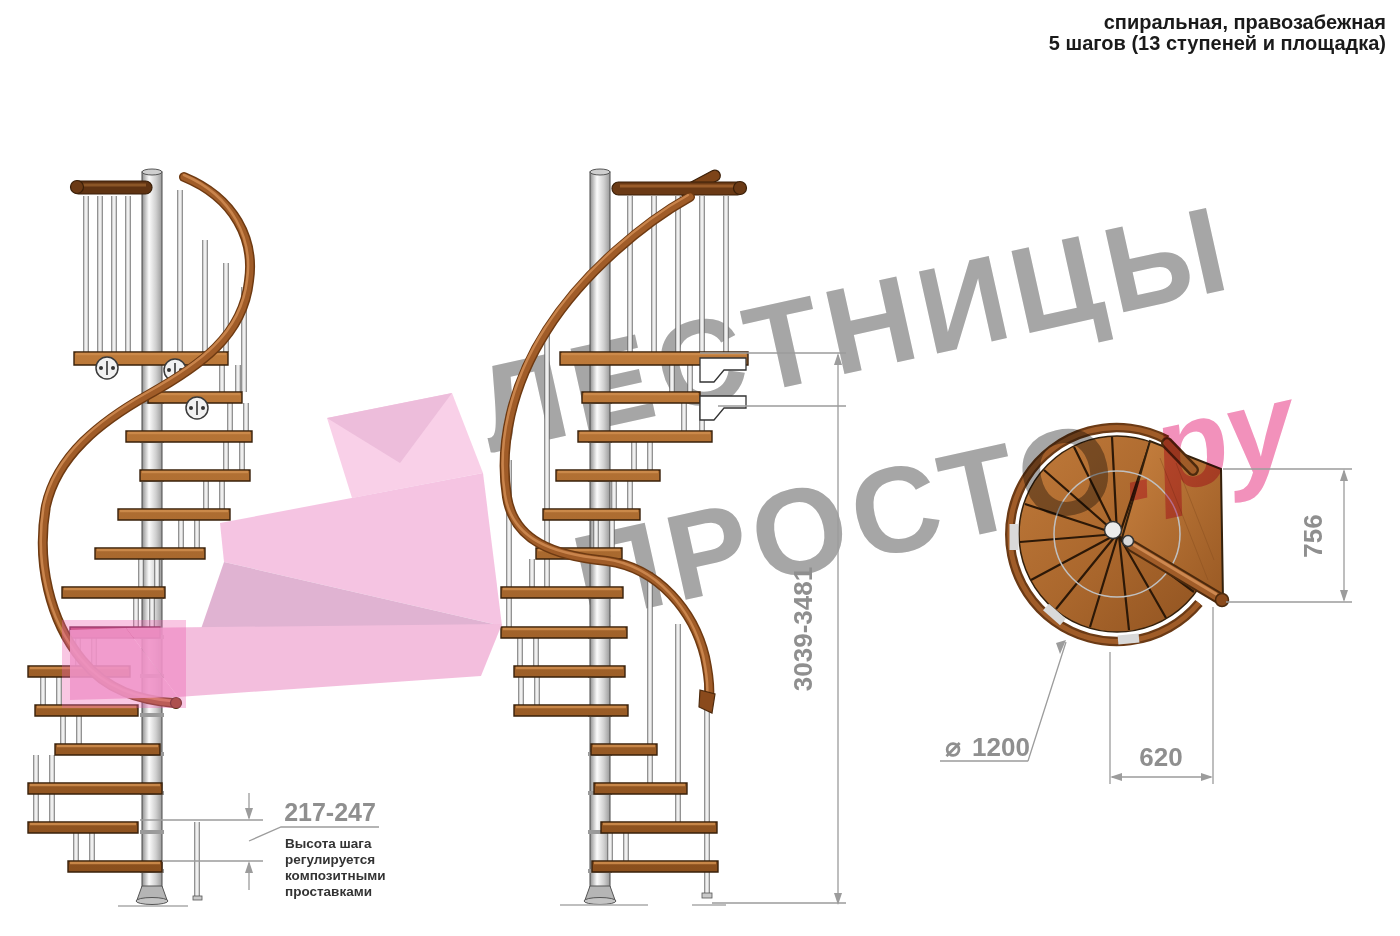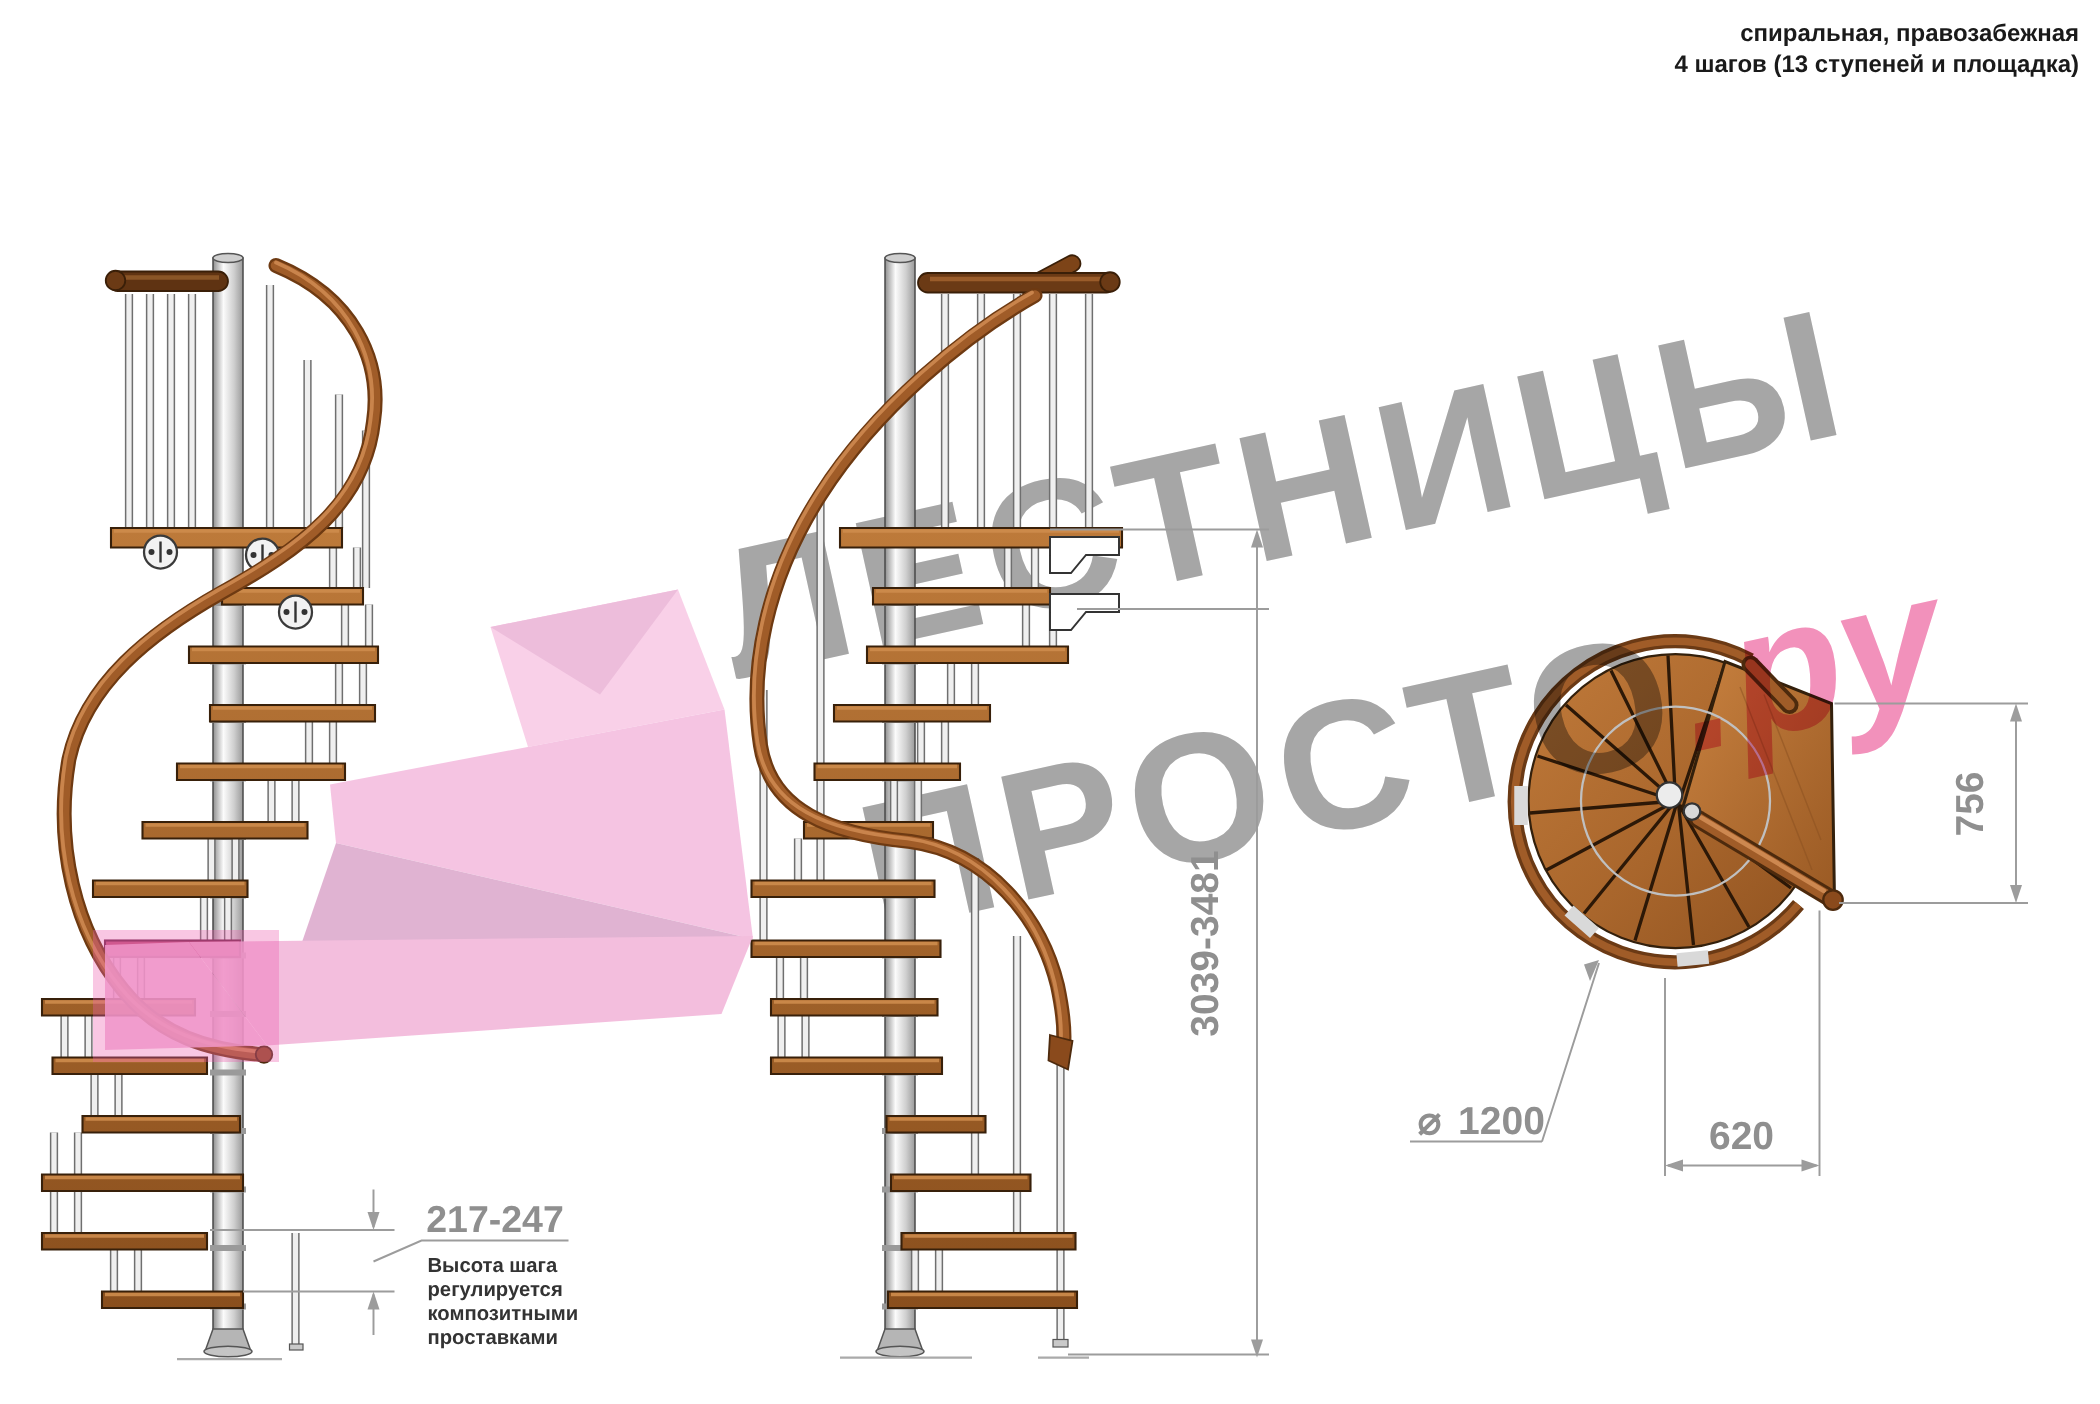--- a/index.html
+++ b/index.html
@@ -1,20 +1,20 @@
 <!DOCTYPE html>
 <html><head>
 <meta charset="utf-8">
 <style>
   html,body{margin:0;padding:0;background:#fff;}
   .canvas{position:relative;width:1400px;height:936px;background:#ffffff;overflow:hidden;
           font-family:"Liberation Sans",sans-serif;}
   
   .header{position:absolute;top:12px;right:14px;text-align:right;z-index:30;
-          color:#1a1a1a;font-size:16px;line-height:21px;font-weight:bold;}
+          color:#1a1a1a;font-size:20px;line-height:21px;font-weight:bold;}
   
   .watermark{position:absolute;left:468px;top:352px;transform:rotate(-12.5deg);
              transform-origin:0 0;z-index:5;white-space:nowrap;mix-blend-mode:multiply;
              font-weight:bold;color:#a6a6a6;}
   .wm-line1{font-size:122px;letter-spacing:7px;line-height:1;}
   .wm-line2{font-size:122px;letter-spacing:7px;line-height:1;margin-top:64px;margin-left:56px;}
   .wm-pink{color:#f291bb;font-style:italic;letter-spacing:2px;}
   svg{position:absolute;left:0;top:0;}
   .plan-svg{z-index:2;}
   .main-svg{z-index:10;}
@@ -32,21 +32,21 @@
   .rail-m{stroke:#a05c28;stroke-width:7;fill:none;stroke-linecap:round;}
   .rail-l{stroke:#cd8850;stroke-width:2.5;fill:none;stroke-linecap:round;opacity:.9;}
 </style>
 </head>
 <body>
 
 <div class="canvas">
 
   <div class="header">
     <div>спиральная, правозабежная</div>
-    <div>4 шагов (13 ступеней и площадка)</div>
+    <div>5 шагов (13 ступеней и площадка)</div>
   </div>
 
   <svg class="plan-svg" width="1400" height="936" viewBox="0 0 1400 936">
     <defs>
       <linearGradient id="pw" x1="0" y1="0" x2="1" y2="1">
         <stop offset="0" stop-color="#c07a3a"></stop>
           <stop offset="0.55" stop-color="#a9662c"></stop>
         <stop offset="1" stop-color="#8f5220"></stop>
       </linearGradient>
       <linearGradient id="pw2" x1="0" y1="0" x2="1" y2="1">

